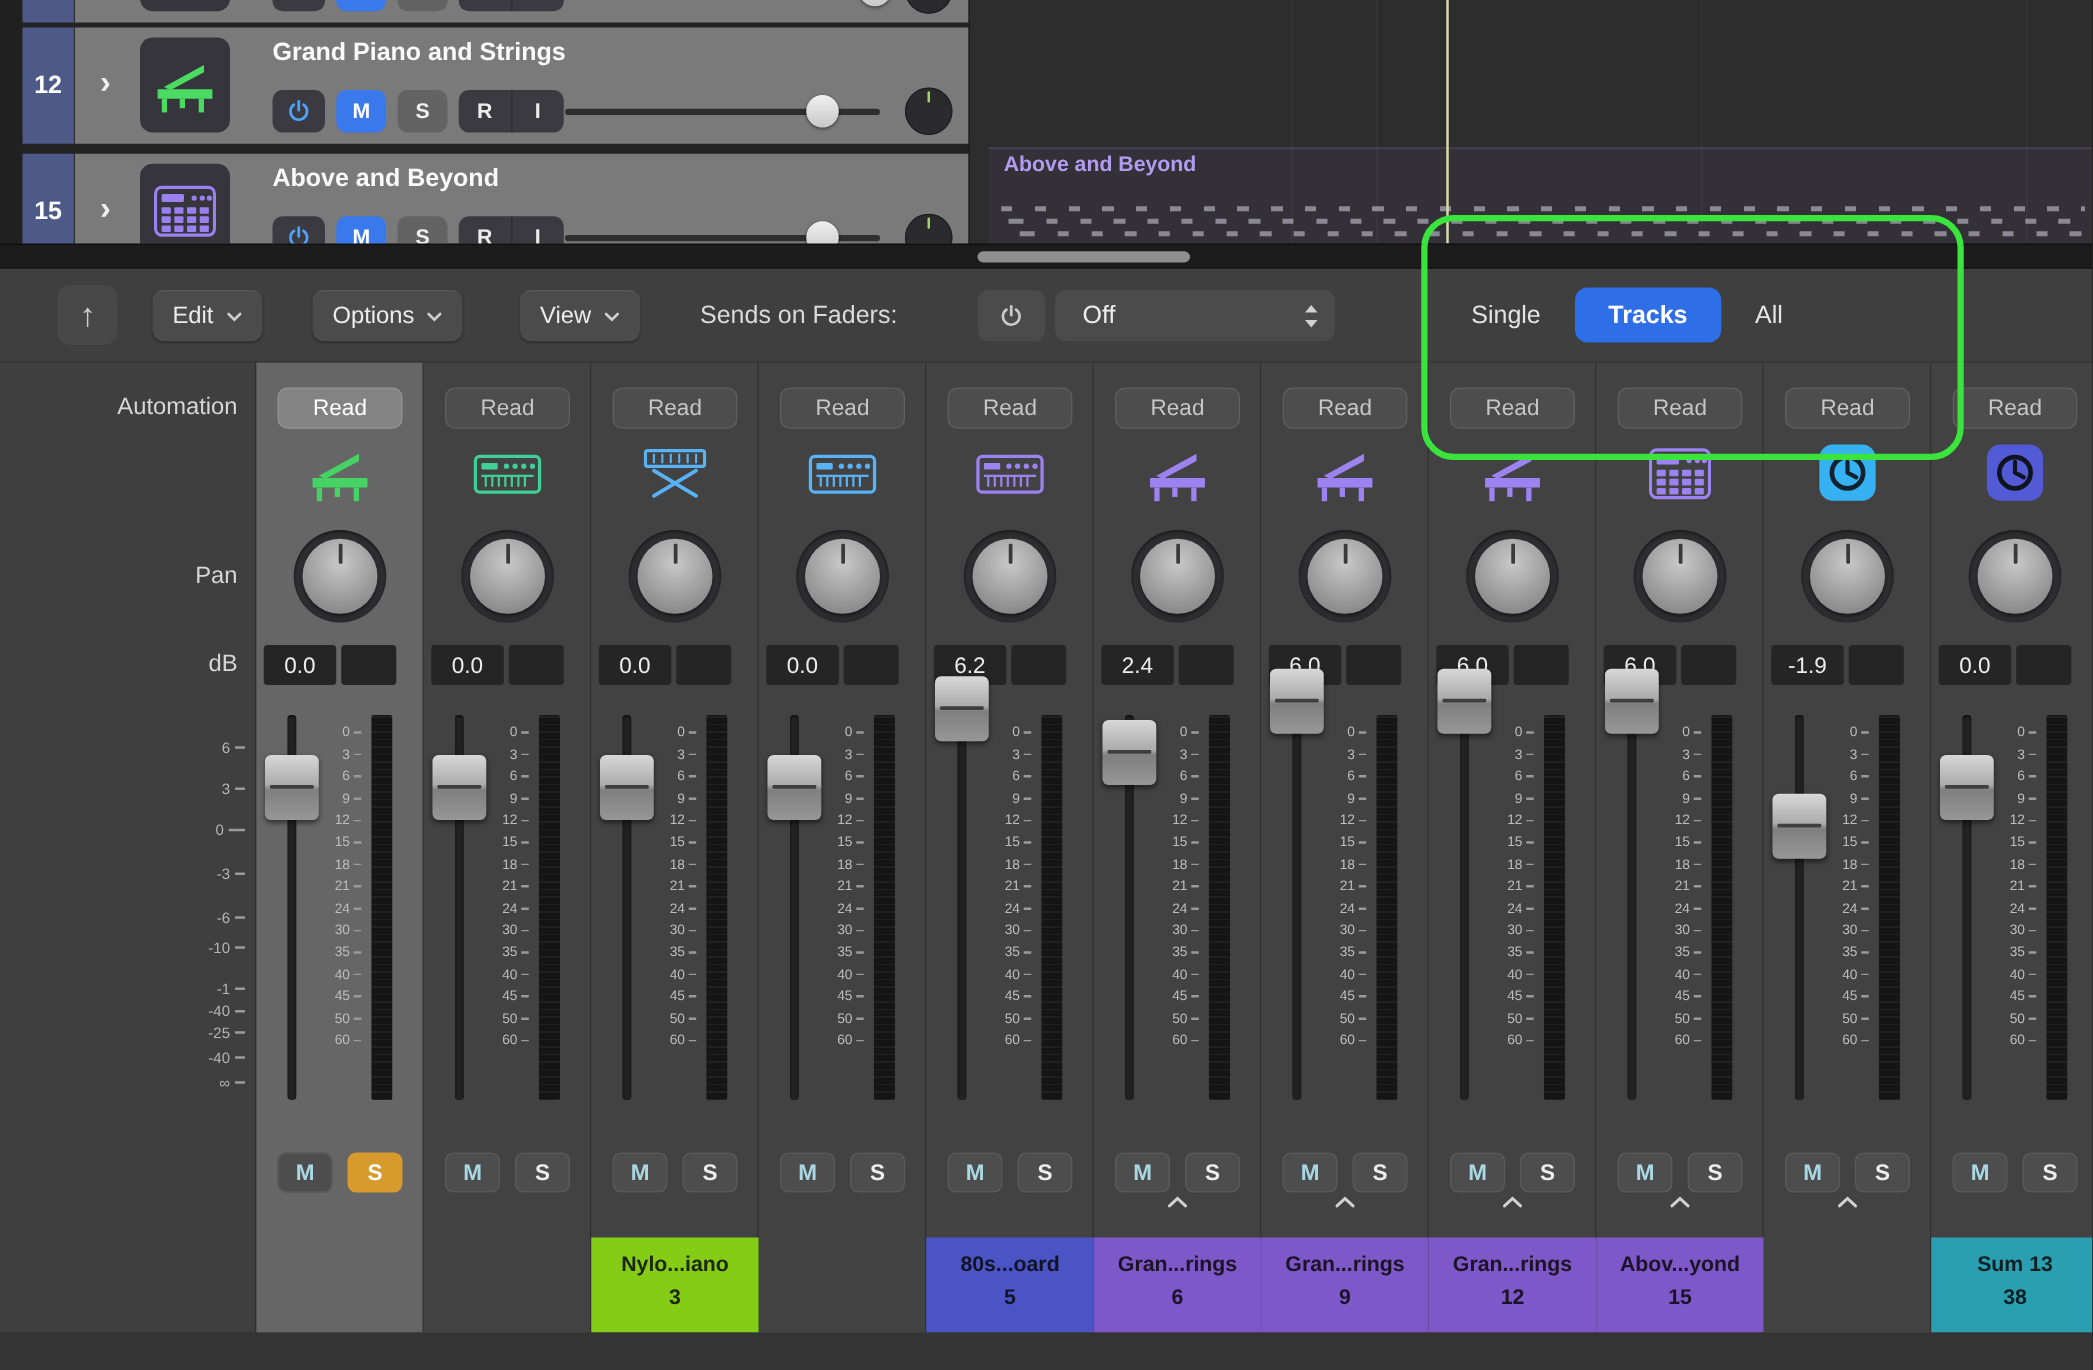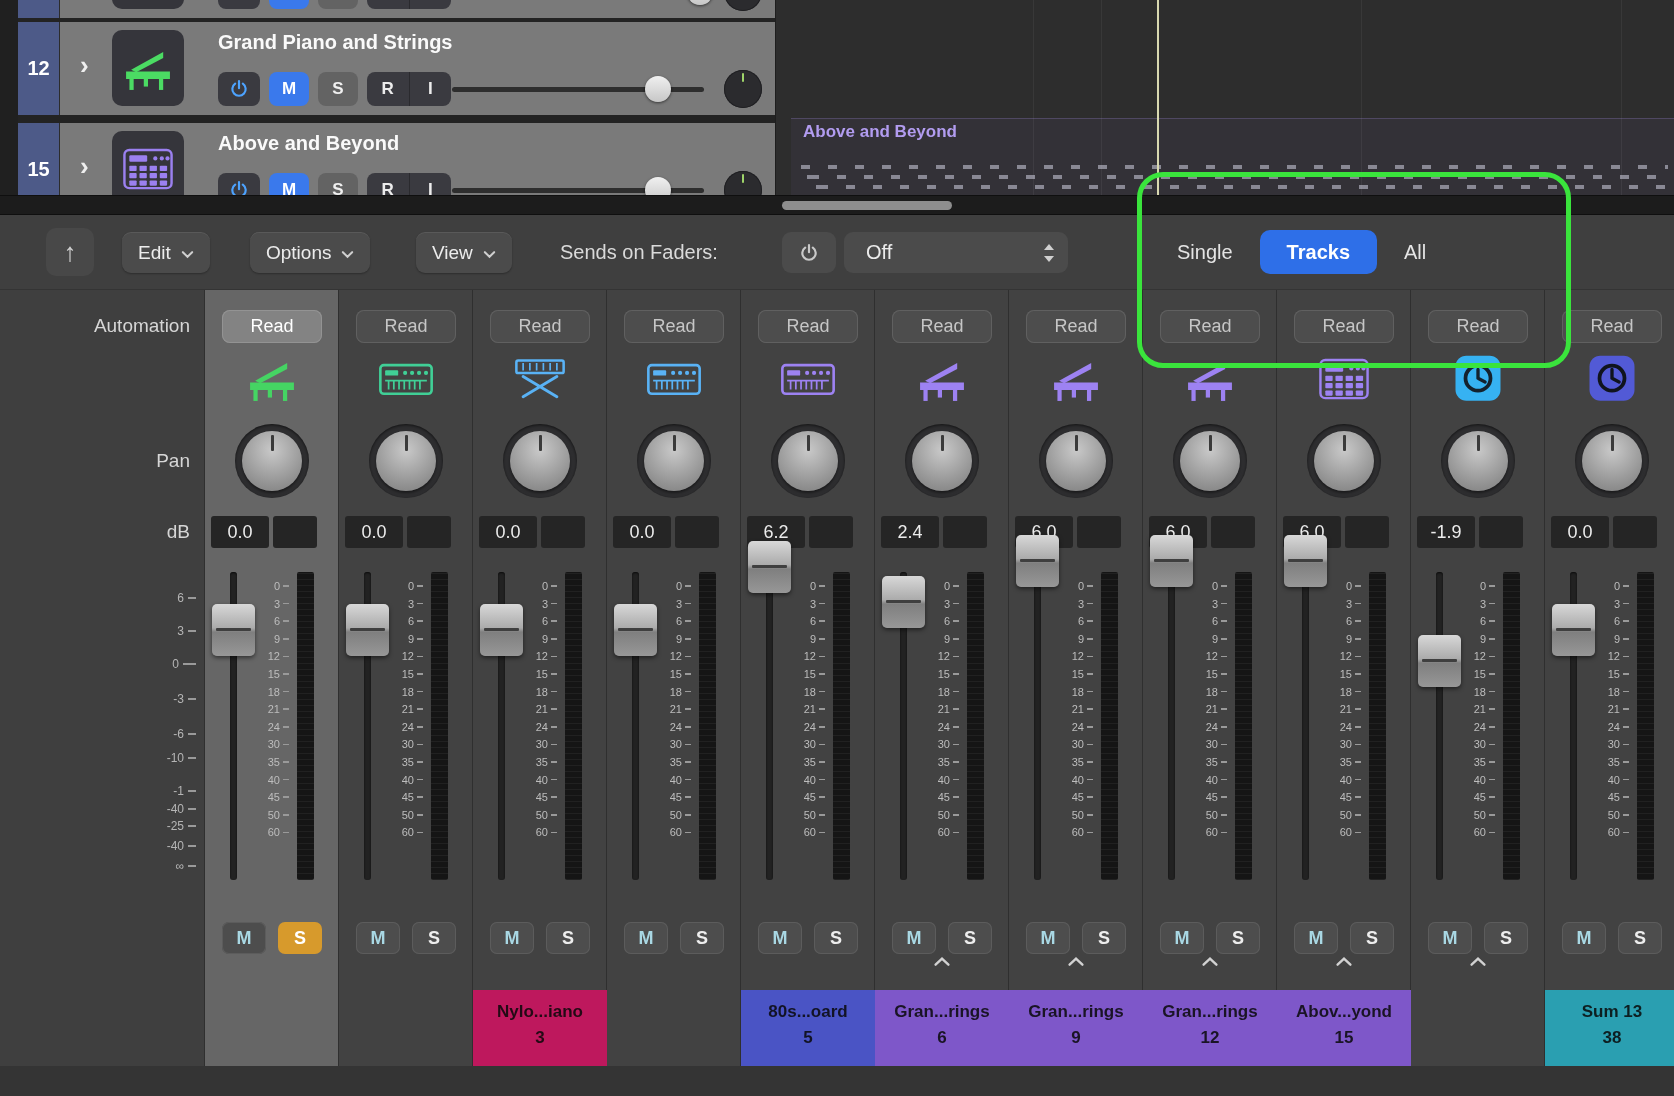--- a/index.html
+++ b/index.html
@@ -601,21 +601,21 @@
               </div>
               <div class="meter"></div>
               <div class="cap" style="top:34.0px">
                 <div class="cap-line"></div>
               </div>
             </div>
             <div class="ms-btns">
               <div class="mbtn">M</div>
               <div class="sbtn">S</div>
             </div>
-            <div class="name-bar" style="background:#be185d">
+            <div class="name-bar" style="background:#84cc16">
               <div class="nb-name">Nylo...iano</div>
               <div class="nb-num">3</div>
             </div>
           </div>
           <div class="strip">
             <div class="read-btn">Read</div>
             <div class="strip-icon">
               <svg width="56" height="40" viewBox="0 0 64 46">
                 <rect x="2.5" y="7" width="59" height="33" rx="4" fill="none" stroke="#59b2f5" stroke-width="3"></rect>
                 <rect x="8" y="13" width="15" height="6" rx="1" fill="#59b2f5"></rect>

